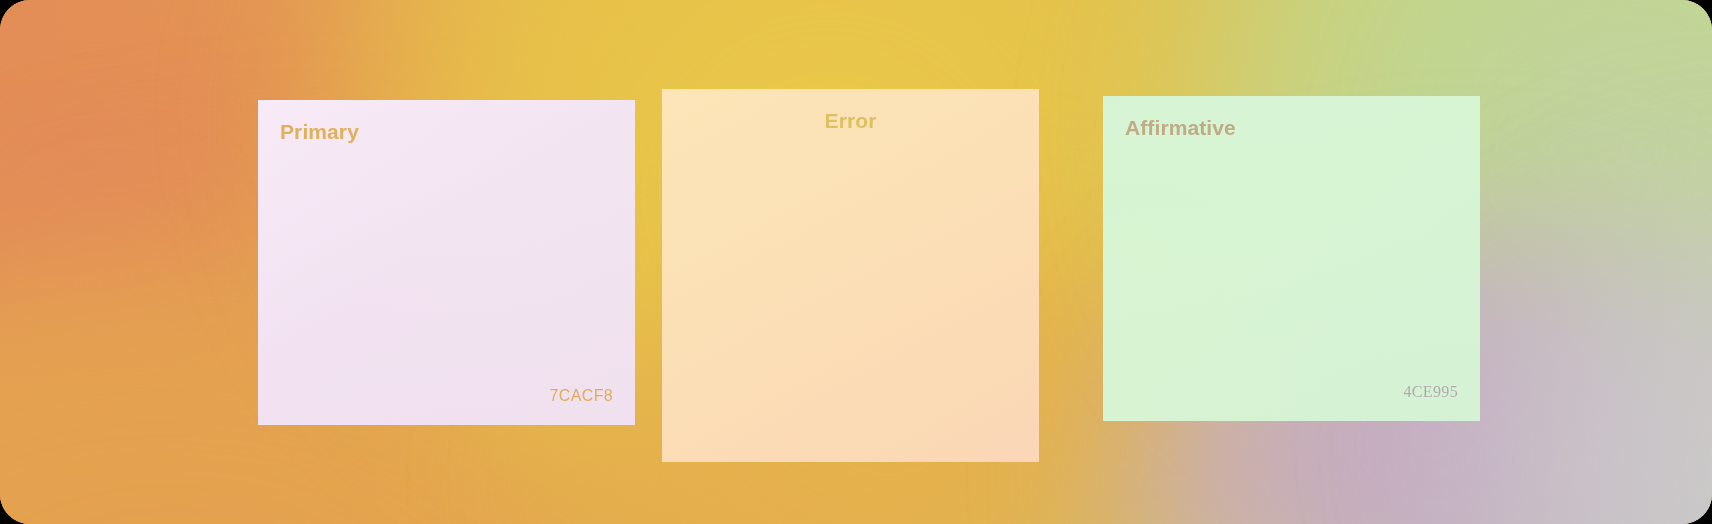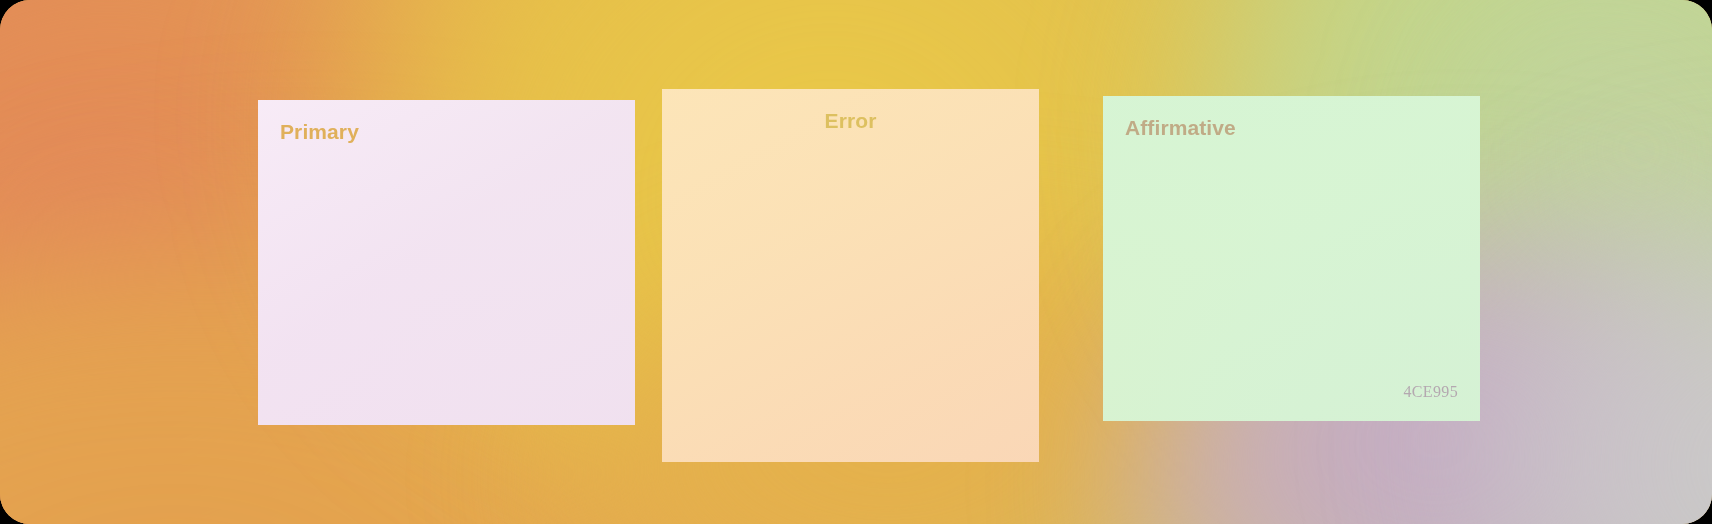--- a/index.html
+++ b/index.html
@@ -237,20 +237,21 @@
     <div class="blob blob-green"></div>
     <div class="blob blob-olive"></div>
     <div class="blob blob-lavender"></div>
     <div class="blob blob-grey"></div>
   </div>
 
   <div class="cards">
 
     <div class="card" id="card-primary">
       <div class="card-title">Primary</div>
+      <div class="card-hex">7CACF8</div>
     </div>
 
     <div class="card" id="card-error">
       <div class="card-title">Error</div>
     </div>
 
     <div class="card" id="card-affirmative">
       <div class="card-title">Affirmative</div>
       <div class="card-hex">4CE995</div>
     </div>

